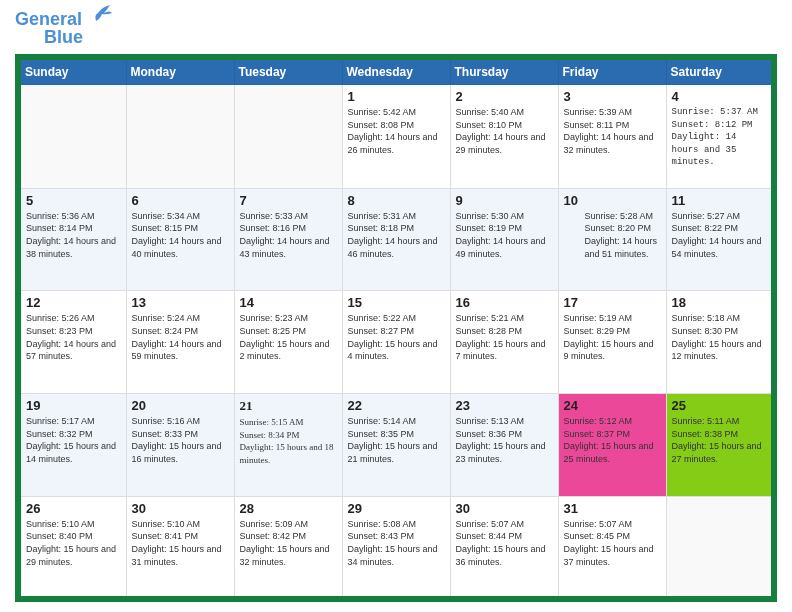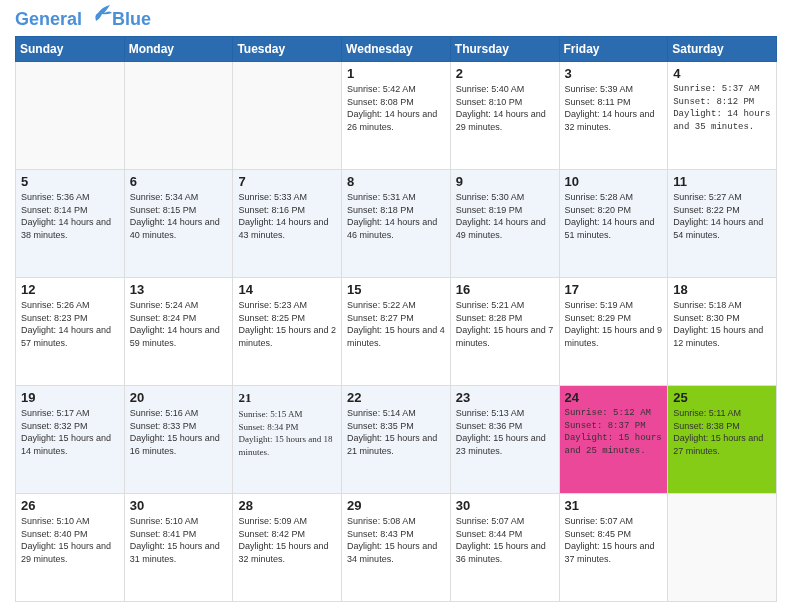--- a/index.html
+++ b/index.html
@@ -18,22 +18,22 @@
       flex-direction: column;
     }
     .header {
       display: flex;
       justify-content: space-between;
       align-items: flex-start;
       margin-bottom: 8px;
     }
     .logo {
       display: flex;
-      flex-direction: row;
-      align-items: flex-end;
+      flex-direction: column;
+      align-items: center;
     }
     .logo-text {
       font-size: 18px;
       font-weight: bold;
       color: #1a1a2e;
       line-height: 1;
     }
     .logo-text span {
       color: #4a90d9;
     }
@@ -45,21 +45,21 @@
       font-weight: bold;
       color: #222;
       line-height: 1.1;
     }
     .subtitle {
       font-size: 14px;
       color: #444;
     }
     .calendar {
       flex: 1;
-      border: 1px solid #15803d;
+      border: 6px solid #15803d;
       border-collapse: collapse;
       width: 100%;
       table-layout: fixed;
     }
     .calendar th {
       background-color: #2b6cb0;
       color: #fff;
       font-size: 12px;
       font-weight: bold;
       padding: 5px 4px;
@@ -186,21 +186,21 @@
 Daylight: 14 hours and 46 minutes.</div>
           </td>
           <td style="background-color: rgb(240, 245, 251);">
             <span class="day-num">9</span>
             <div class="day-info" style="white-space: pre-line;">Sunrise: 5:30 AM
 Sunset: 8:19 PM
 Daylight: 14 hours and 49 minutes.</div>
           </td>
           <td style="background-color: rgb(240, 245, 251);">
             <span class="day-num">10</span>
-            <div class="day-info" style="white-space: pre-line;">Sunrise: 5:28 AM
+            <div class="day-info" style="white-space: pre-line; margin-left: 21px;">Sunrise: 5:28 AM
 Sunset: 8:20 PM
 Daylight: 14 hours and 51 minutes.</div>
           </td>
           <td style="background-color: rgb(240, 245, 251);">
             <span class="day-num">11</span>
             <div class="day-info" style="white-space: pre-line;">Sunrise: 5:27 AM
 Sunset: 8:22 PM
 Daylight: 14 hours and 54 minutes.</div>
           </td>
         </tr>
@@ -274,21 +274,21 @@
 Daylight: 15 hours and 21 minutes.</div>
           </td>
           <td style="background-color: rgb(240, 245, 251);">
             <span class="day-num">23</span>
             <div class="day-info" style="white-space: pre-line;">Sunrise: 5:13 AM
 Sunset: 8:36 PM
 Daylight: 15 hours and 23 minutes.</div>
           </td>
           <td style="background-color: #ec4899; margin-left: 44px;">
             <span class="day-num">24</span>
-            <div class="day-info" style="white-space: pre-line; font-family: Liberation Mono, monospace;">Sunrise: 5:12 AM
+            <div class="day-info" style="white-space: pre-line;">Sunrise: 5:12 AM
 Sunset: 8:37 PM
 Daylight: 15 hours and 25 minutes.</div>
           </td>
           <td style="background-color: #84cc16;">
             <span class="day-num">25</span>
             <div class="day-info" style="white-space: pre-line;">Sunrise: 5:11 AM
 Sunset: 8:38 PM
 Daylight: 15 hours and 27 minutes.</div>
           </td>
         </tr>

